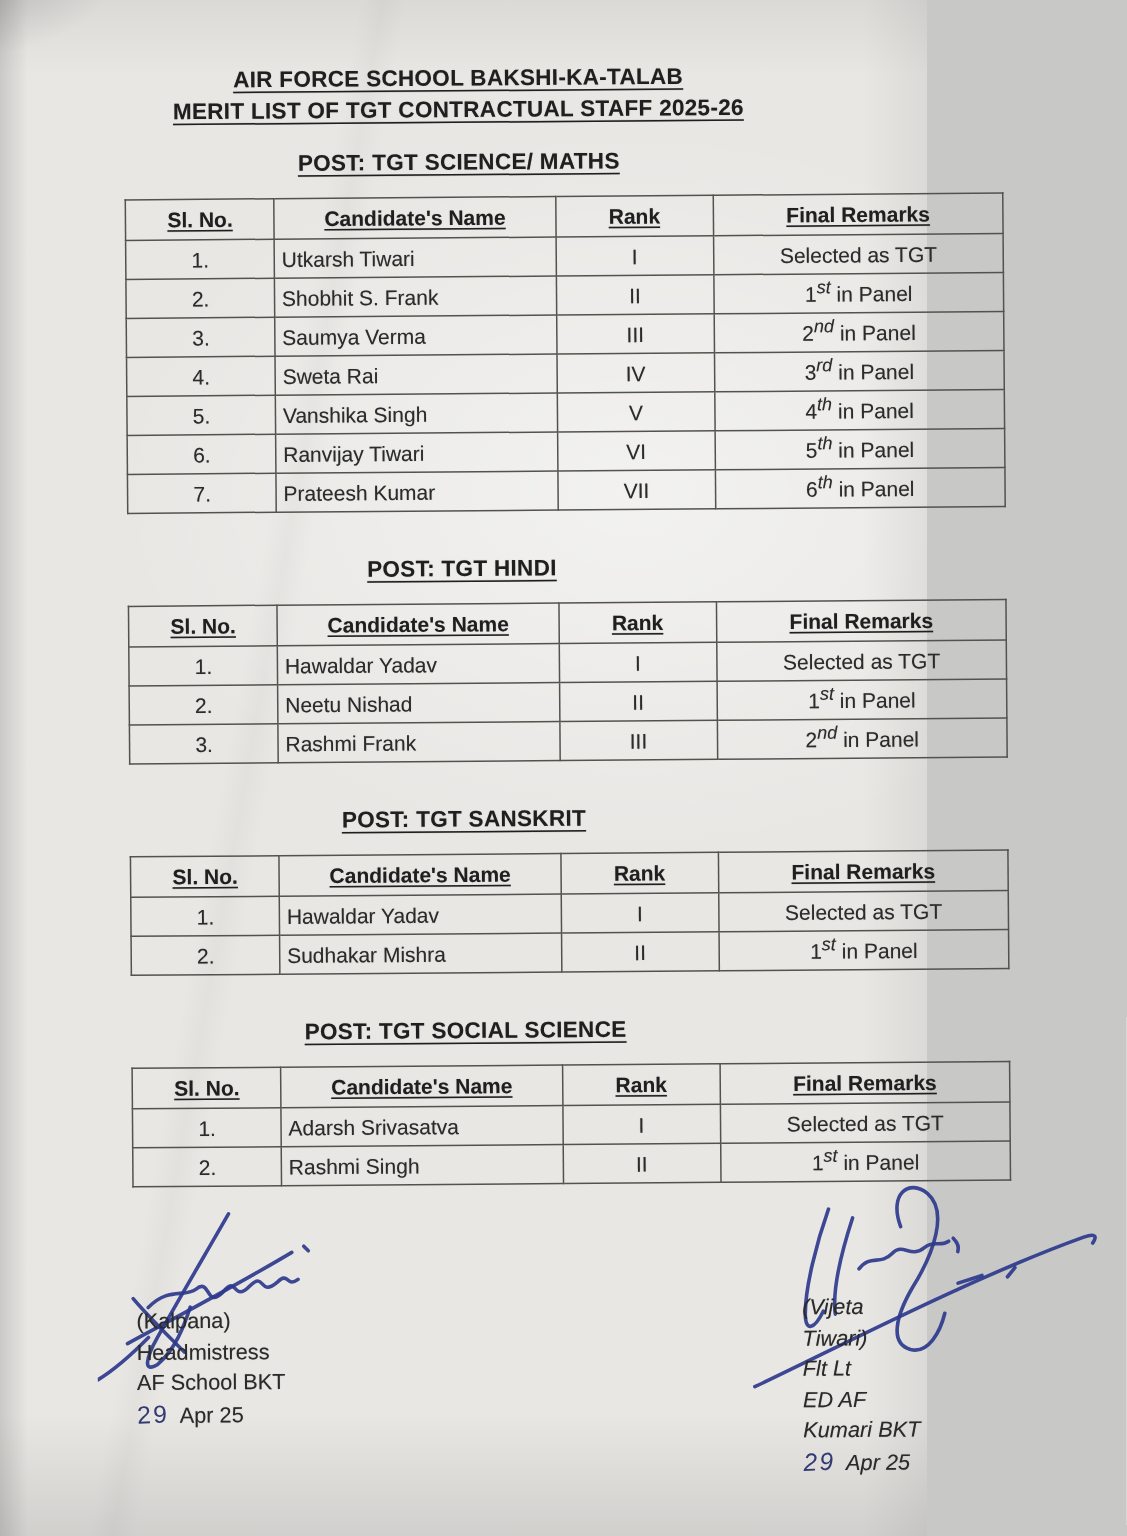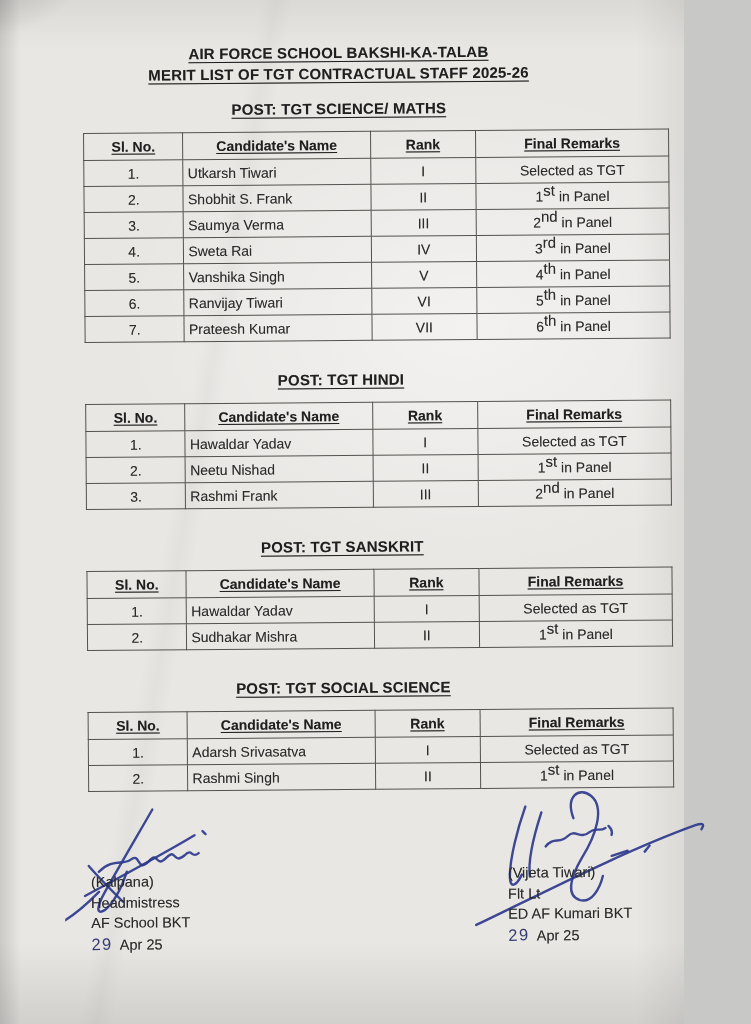--- a/index.html
+++ b/index.html
@@ -2,21 +2,21 @@
 <html style="--ink: #2e3a8c; --ink-dark: #333a72; --text: #2b2b2b; --line: #54524e;"><head>
 <meta charset="utf-8">
 <style>
   html,body{margin:0;padding:0;}
   body{
     width:751px;height:1024px;overflow:hidden;
     background:#c8c8c6;
     font-family:"Liberation Sans", sans-serif;
   }
   .paper{
-    position:relative;width:684px;height:1024px;
+    position:relative;width:618px;height:1024px;
     background:
       radial-gradient(150px 90px at -25px -25px, rgba(0,0,0,0.20), transparent 70%),
       linear-gradient(to right, rgba(0,0,0,0.13), transparent 3%),
       linear-gradient(to left, rgba(0,0,0,0.06), transparent 7%),
       linear-gradient(to bottom, rgba(0,0,0,0.06), transparent 5%, transparent 92%, rgba(0,0,0,0.10)),
       linear-gradient(100deg, transparent 30%, rgba(0,0,0,0.028) 32%, transparent 34%),
       radial-gradient(480px 340px at 68% 32%, rgba(255,255,255,0.45), transparent 72%),
       #e8e7e4;
   }
   .content{
@@ -49,25 +49,25 @@
     border:1.5px solid var(--line,#54524e);
     padding:0 4px;
   }
   table.merit-table th{height:26px;font-size:14px;color:#1f1f1f;}
   table.merit-table td{height:25px;}
   .hdr{font-weight:bold;text-decoration:underline;text-underline-offset:2px;text-align:right;}
   td.sl{text-align:center;}
   td.name{text-align:left;padding-left:20px;}
   td.rank{text-align:center;}
   td.remark{text-align:center;}
-  .rm-sup{font-size:15px;vertical-align:super;line-height:0;}
+  .rm-sup{font-size:12px;vertical-align:super;line-height:0;font-style:italic;}
   .signatures{position:relative;height:240px;}
   .sig-block{position:absolute;font-size:14.5px;line-height:20.5px;color:#2a2a2a;}
   .sig-left{left:88px;top:80px;}
-  .sig-right{left:505px;top:74px;}
+  .sig-right{left:532px;top:74px;font-style:italic;}
   .sig-scrawl{position:absolute;pointer-events:none;}
   .sig-scrawl path{fill:none;stroke:var(--ink,#2e3a8c);stroke-width:2.4;stroke-linecap:round;stroke-linejoin:round;opacity:.92;}
   .sig-left .sig-scrawl{left:-26px;top:-64px;}
   .sig-right .sig-scrawl{left:-46px;top:-74px;}
   .sig-line{position:relative;}
   .date-line{margin-top:0;}
   .hand{
     display:inline-block;color:var(--ink-dark,#333a72);
     font-size:16.5px;letter-spacing:1.5px;transform:rotate(-2deg);
     margin-right:7px;text-shadow:none;font-weight:500;

